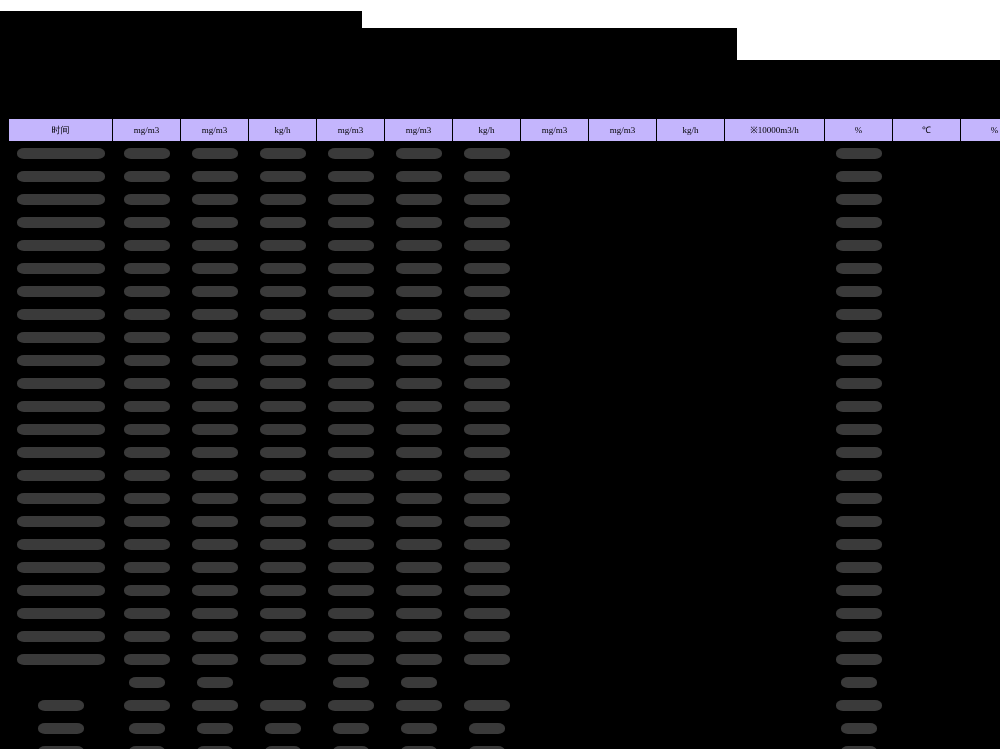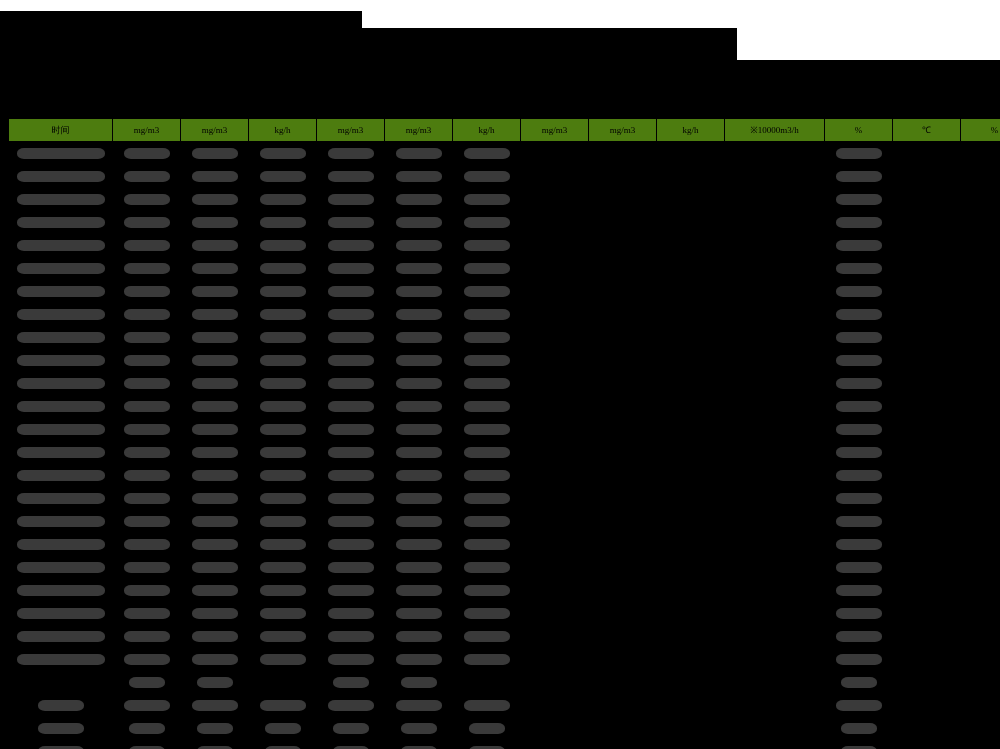--- a/index.html
+++ b/index.html
@@ -41,21 +41,21 @@
     font-size: 9px;
     text-align: center;
     vertical-align: middle;
     padding: 0;
     height: 22px;
     line-height: 22px;
     overflow: hidden;
     white-space: nowrap;
   }
   thead th {
-    background: #4d7c0f;
+    background: #c4b5fd;
     color: #000;
     font-size: 9.5px;
     font-family: "Liberation Serif", serif;
   }
   tbody td {
     background: #000;
     color: #000;
     height: 21.5px;
     line-height: 21.5px;
     border-color: #000;

